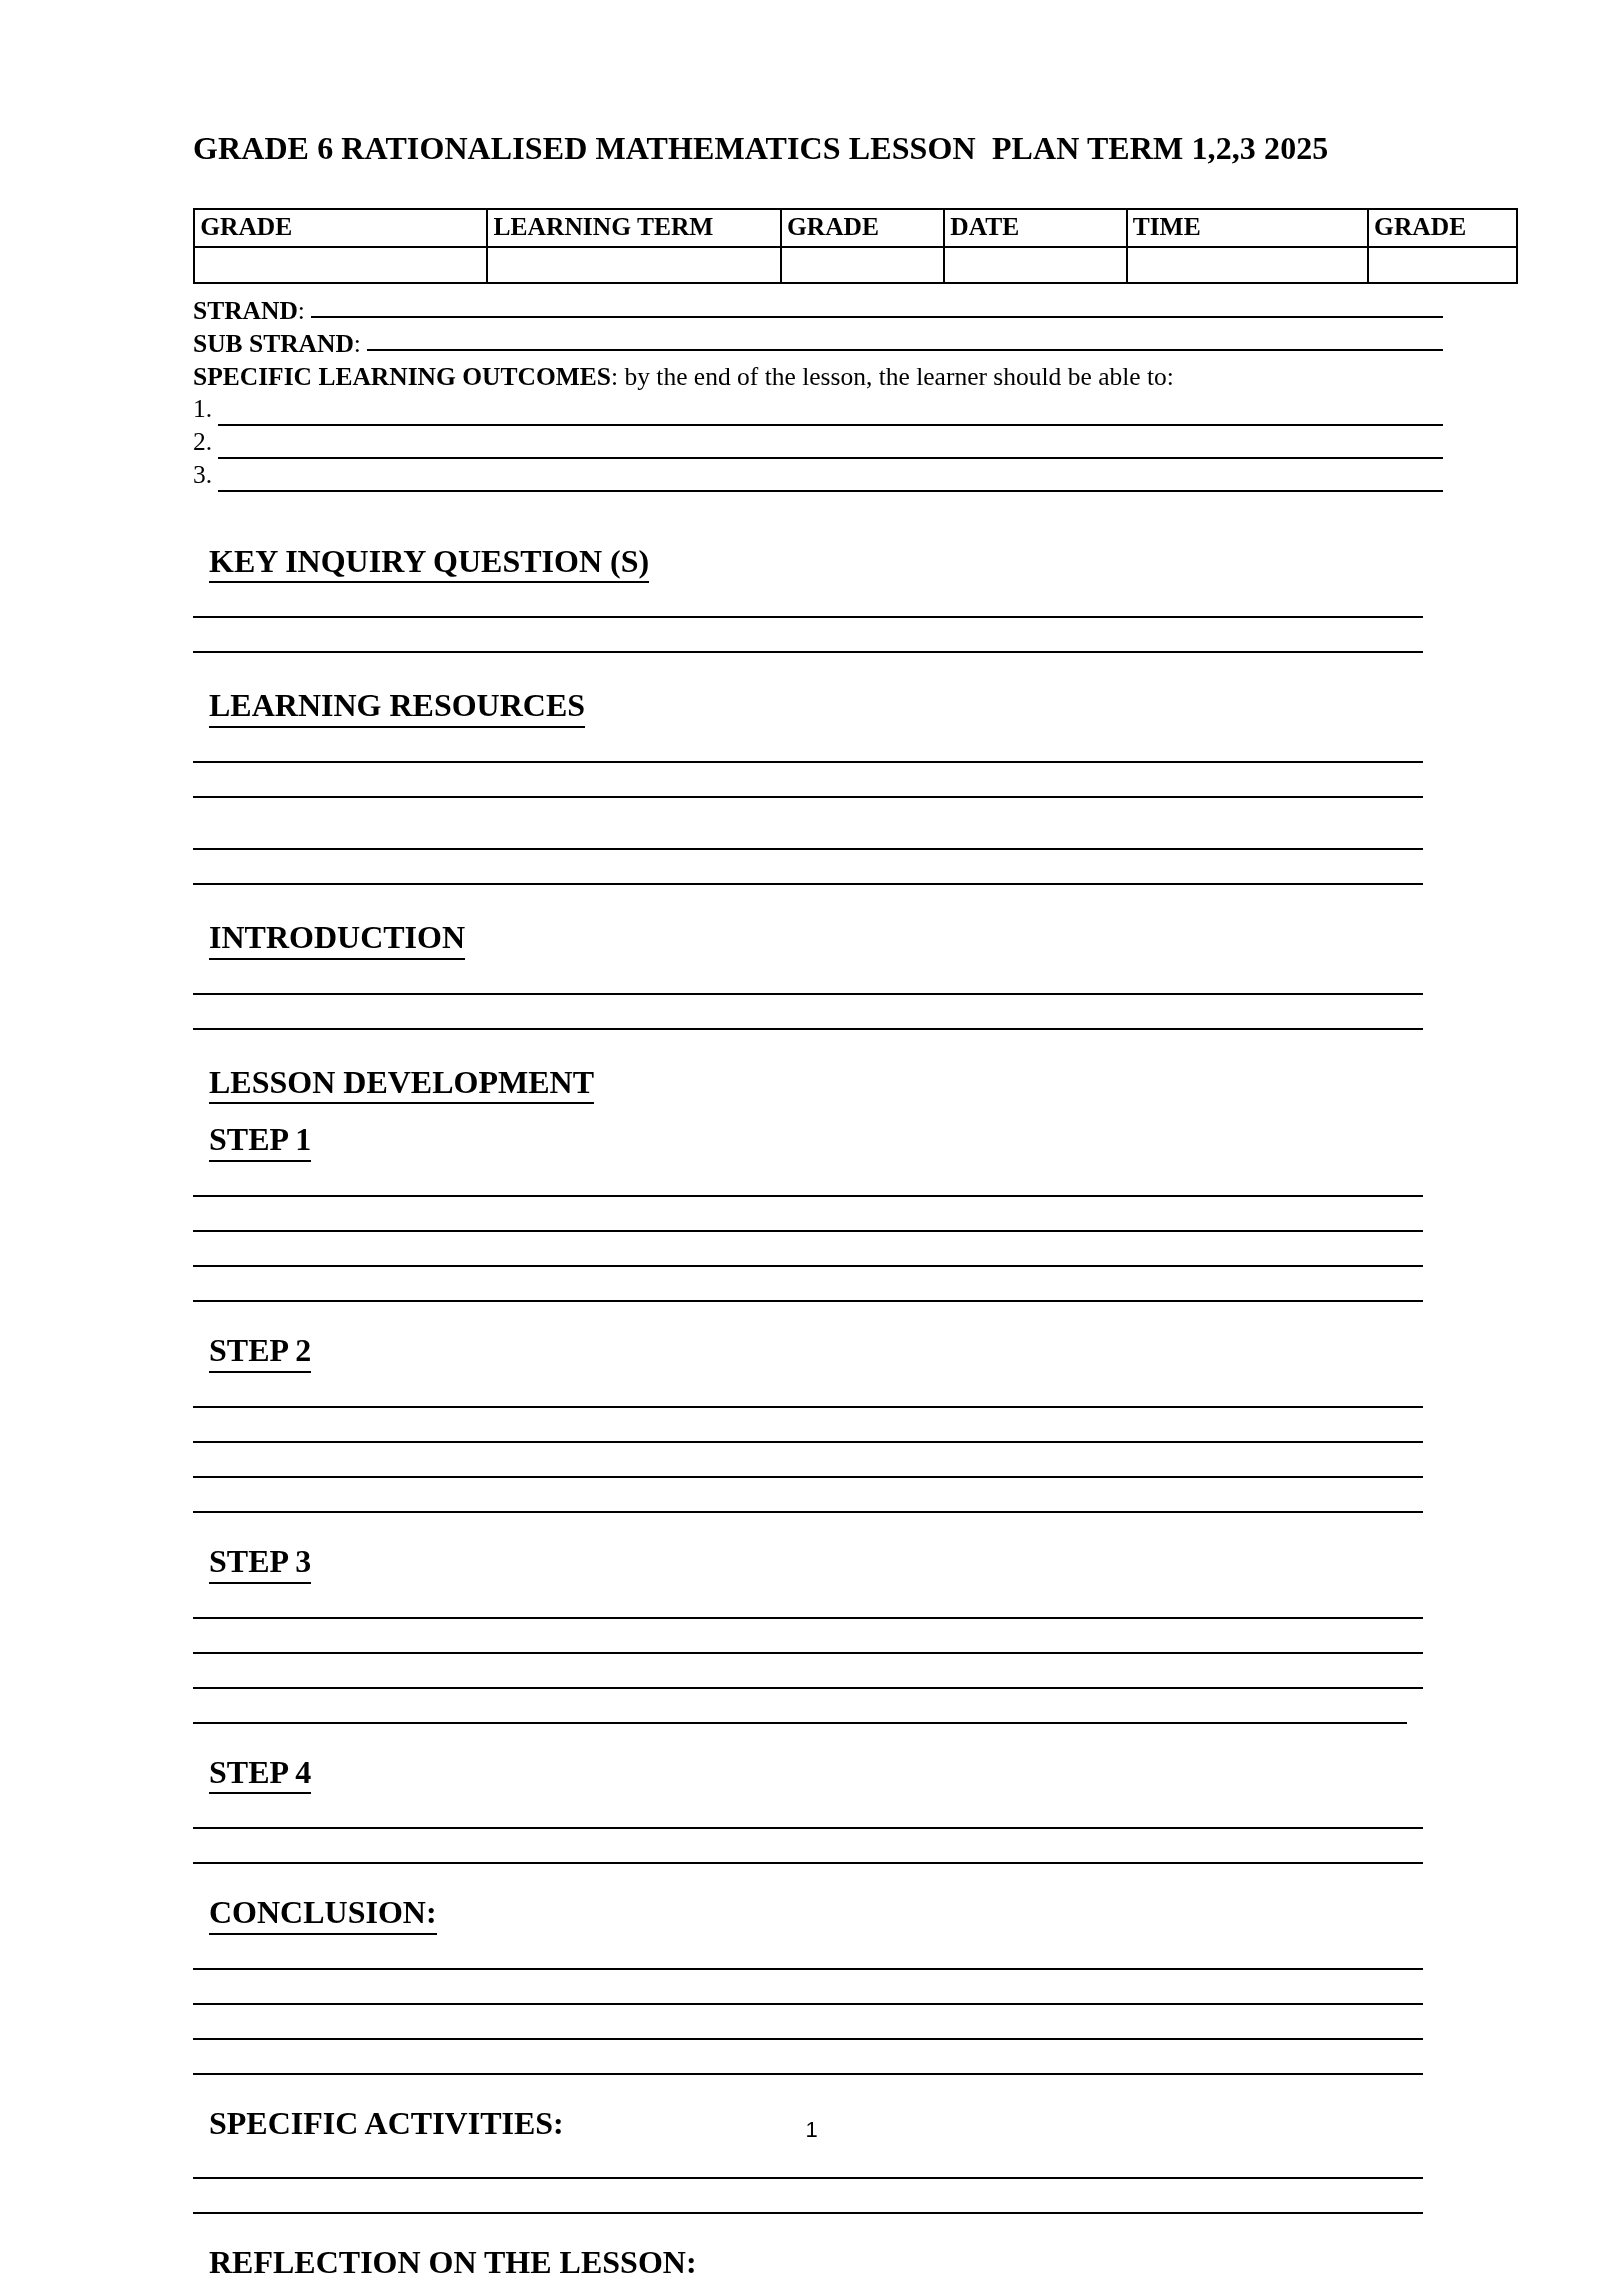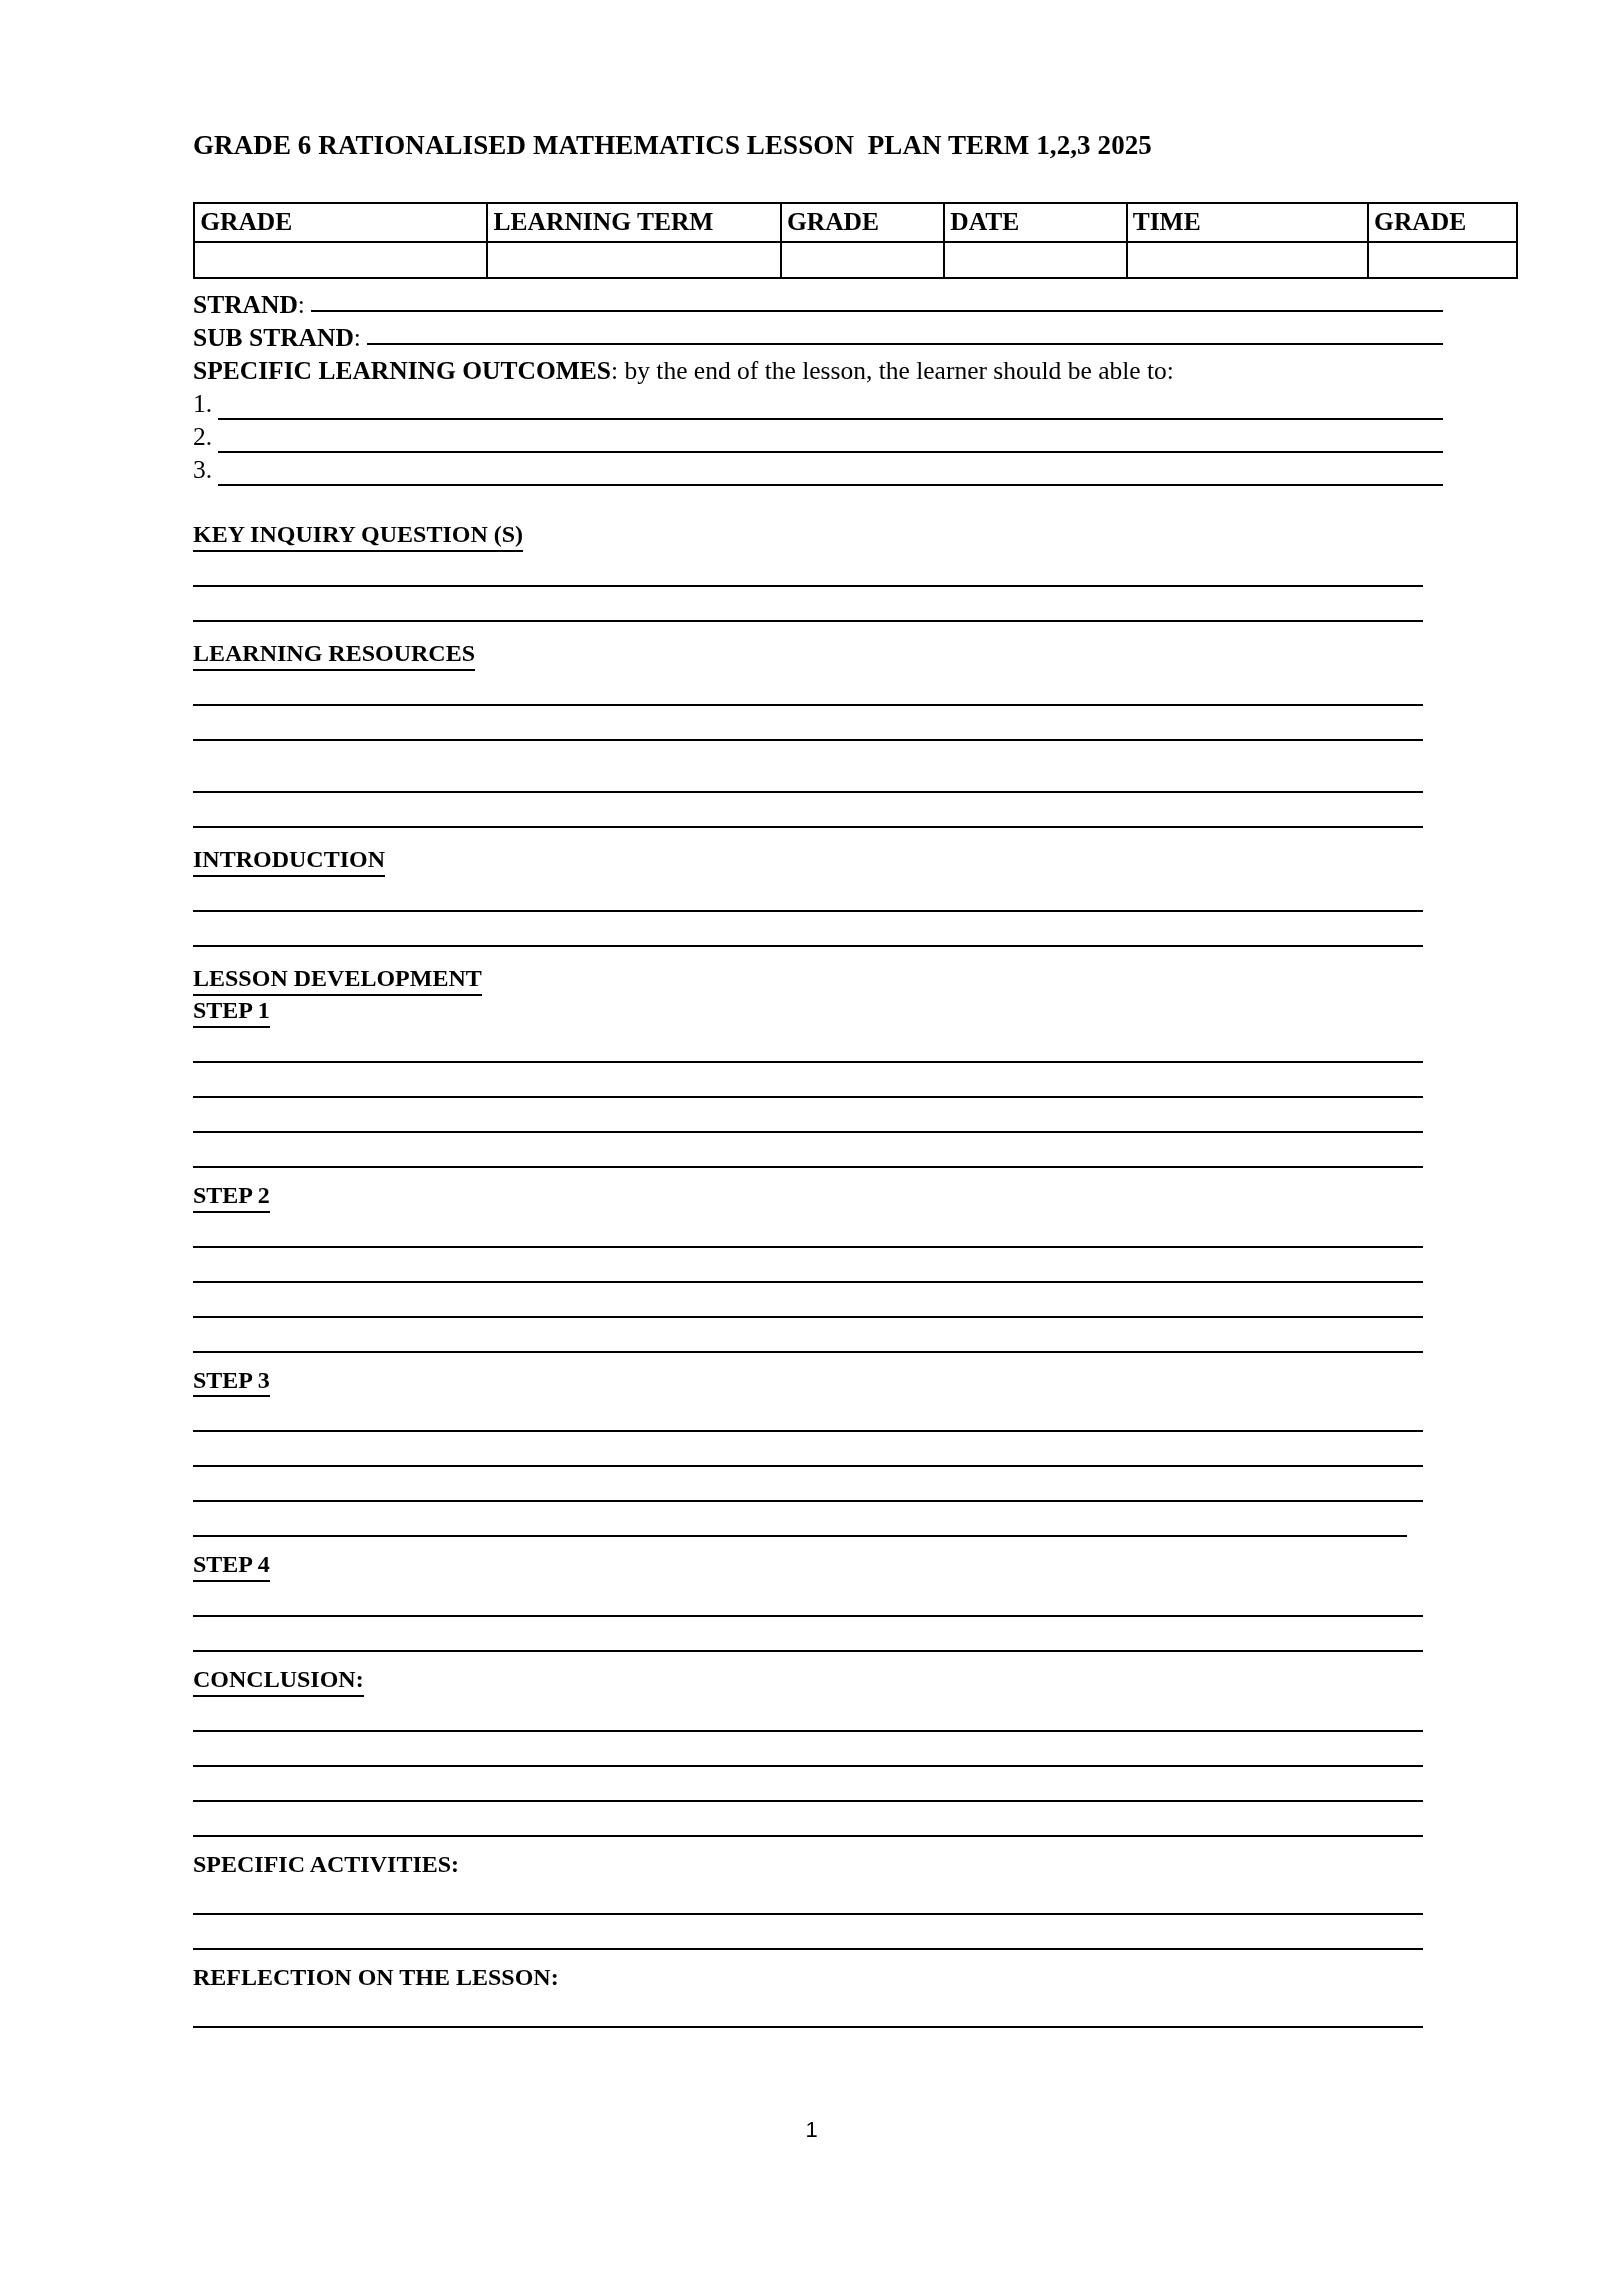--- a/index.html
+++ b/index.html
@@ -17,21 +17,21 @@
     width: 1623px;
     height: 2295px;
     background: #ffffff;
     box-sizing: border-box;
     padding: 130px 180px 0 193px;
     overflow: hidden;
   }
 
   
   .doc-title {
-    font-size: 27px;
+    font-size: 32px;
     font-weight: bold;
     letter-spacing: 0.1px;
     line-height: 1.15;
     white-space: pre;
     margin: 0 0 41px 0;
   }
 
   
   table.header-table {
     border-collapse: collapse;
@@ -100,24 +100,24 @@
     flex: 1 1 auto;
     border-bottom: 2.6px solid #000000;
     margin-left: 5.9px;
     height: 22px;
     width: 1230px;
     max-width: 1230px;
   }
 
   
   .section-head {
-    font-size: 24px;
+    font-size: 32px;
     font-weight: bold;
     line-height: 1.22;
-    margin: 0;
+    margin: 16px;
     padding: 0;
     white-space: nowrap;
   }
   .section-head .txt {
     display: inline-block;
     border-bottom: 2.6px solid #000000;
     padding-bottom: 0.7px;
   }
   .section-head.plain .txt {
     border-bottom: none;

